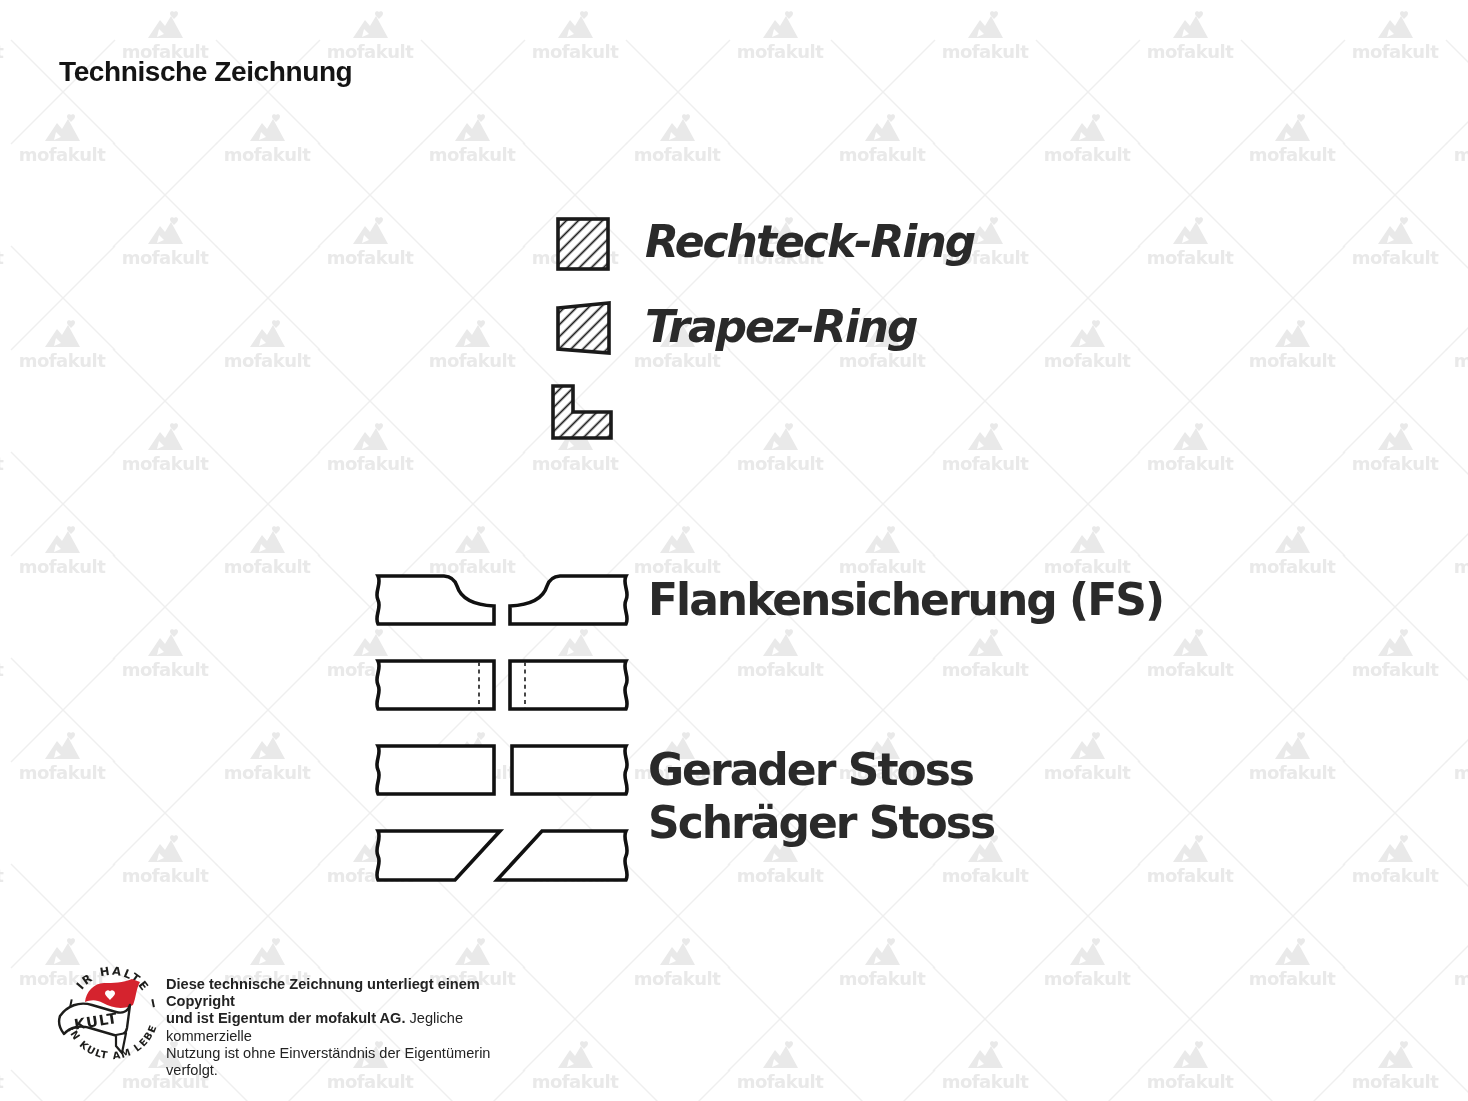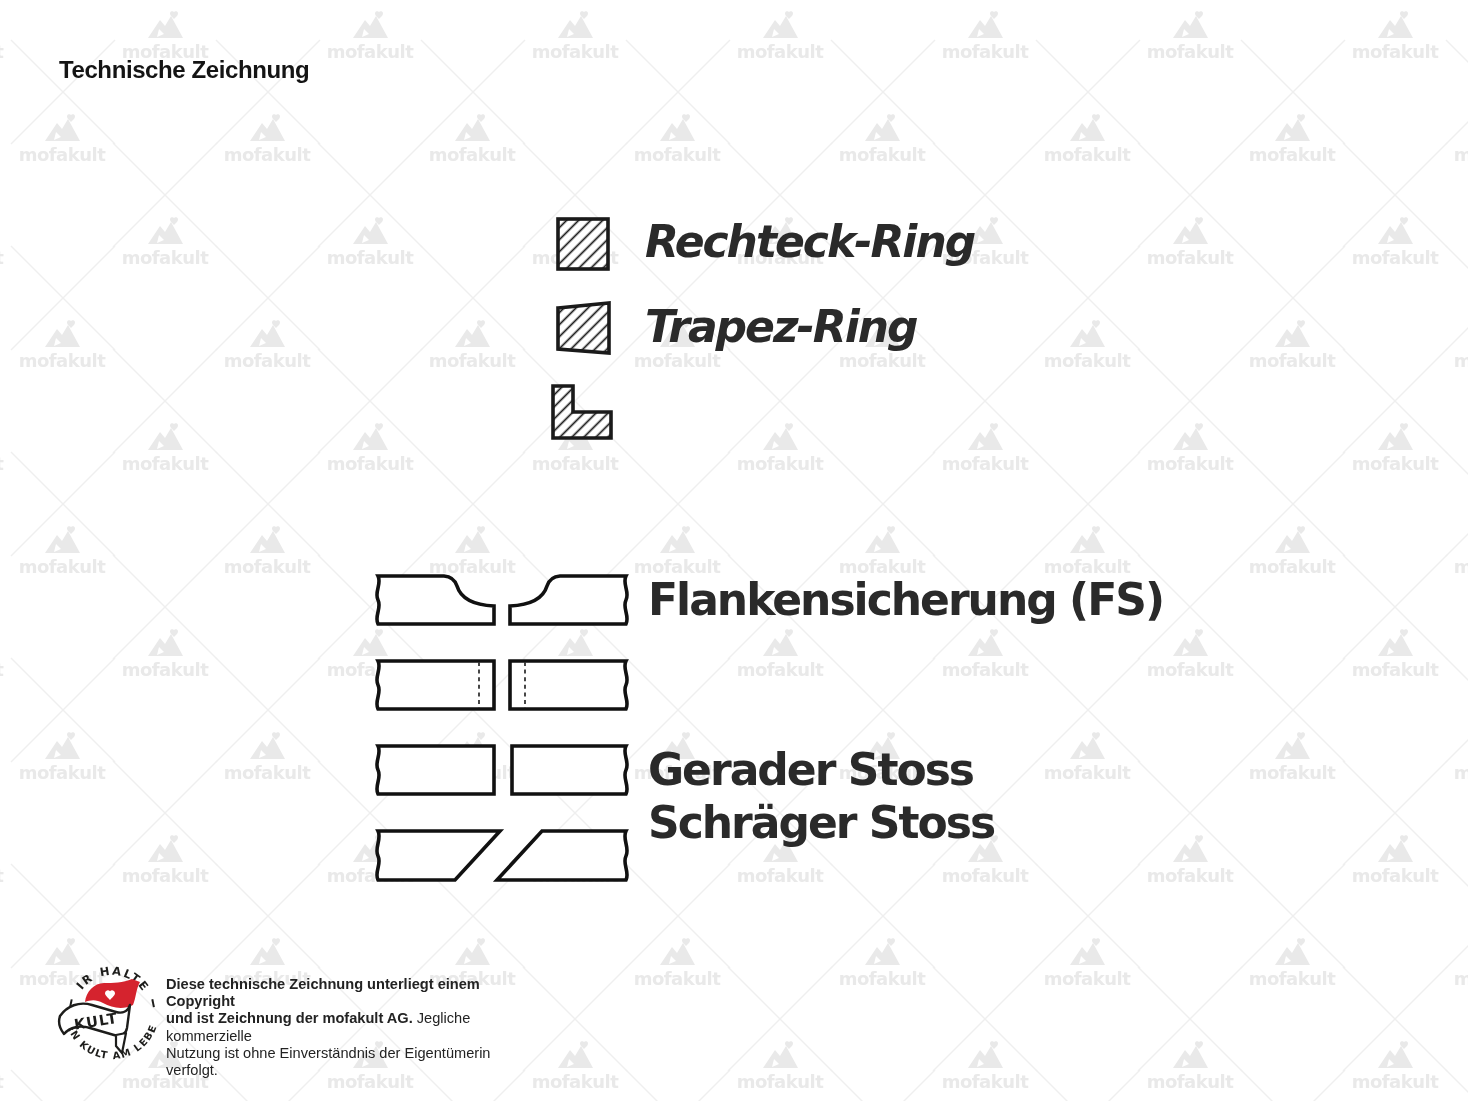--- a/index.html
+++ b/index.html
@@ -15,21 +15,21 @@
     font-size:18px;letter-spacing:-0.5px;color:#e9e9e9;
   }
   .wm-x line{stroke:#efefef;stroke-width:1.4;}
   .wm-x{position:absolute;}
   .wm-logo{position:absolute;}
   
   #content{position:absolute;inset:0;z-index:1;}
   .page-title{
     position:absolute;left:59px;top:56px;
     font-family:"Liberation Sans",sans-serif;font-weight:bold;
-    font-size:24px;letter-spacing:-0.4px;color:#141414;
+    font-size:28px;letter-spacing:-0.4px;color:#141414;
   }
   .symbol{position:absolute;}
   .legend-label{
     position:absolute;transform:translateY(-52%);white-space:nowrap;
     font-family:"DejaVu Sans",sans-serif;font-weight:bold;
     font-size:44px;letter-spacing:-2px;color:#2a2a2a;
   }
   .ring-label{left:645px;font-style:italic;}
   .joint-label{left:648px;}
   .diagram{position:absolute;left:372px;}
@@ -925,17 +925,17 @@
     <path d="M35,50 C36,40 44,31 54,31 C63,31 73,31 82,27 L90,30 C86,37 86,46 83,53 C73,58 62,56 53,51 C46,47 40,48 35,50 Z" fill="#d5232e"></path>
     <path d="M60,48 C57.5,45 55,43.5 55,41 A2.9,2.9 0 0 1 60,39.2 A2.9,2.9 0 0 1 65,41 C65,43.5 62.5,45 60,48 Z" fill="#ffffff"></path>
 
     <path d="M10,64 C17,54 29,49 42,53 L66,60 C73,62 78,59 80,53 L77,76 C76,82 71,85 64,83 L40,76 C30,73 20,75 14,82 C10,77 8,70 10,64 Z" fill="#ffffff" stroke="#1d1d1b" stroke-width="2.4" stroke-linejoin="round"></path>
     <path d="M66,83 L76,81 L72,101 L66,94 Z" fill="#ffffff" stroke="#1d1d1b" stroke-width="2.2" stroke-linejoin="round"></path>
     <text x="24" y="75" transform="rotate(-9 42 70)" font-family="DejaVu Sans, sans-serif" font-size="14.5" font-weight="bold" letter-spacing="1.2" fill="#1d1d1b">KULT</text>
   </svg>
 
   <div class="copyright">
     <div><span class="b">Diese technische Zeichnung unterliegt einem Copyright</span><span></span></div>
-    <div><span class="b">und ist Zeichnung der mofakult AG.</span><span> Jegliche kommerzielle</span></div>
+    <div><span class="b">und ist Eigentum der mofakult AG.</span><span> Jegliche kommerzielle</span></div>
     <div><span class="b"></span><span>Nutzung ist ohne Einverständnis der Eigentümerin verfolgt.</span></div>
   </div>
 
 </div>
 
 </body></html>

